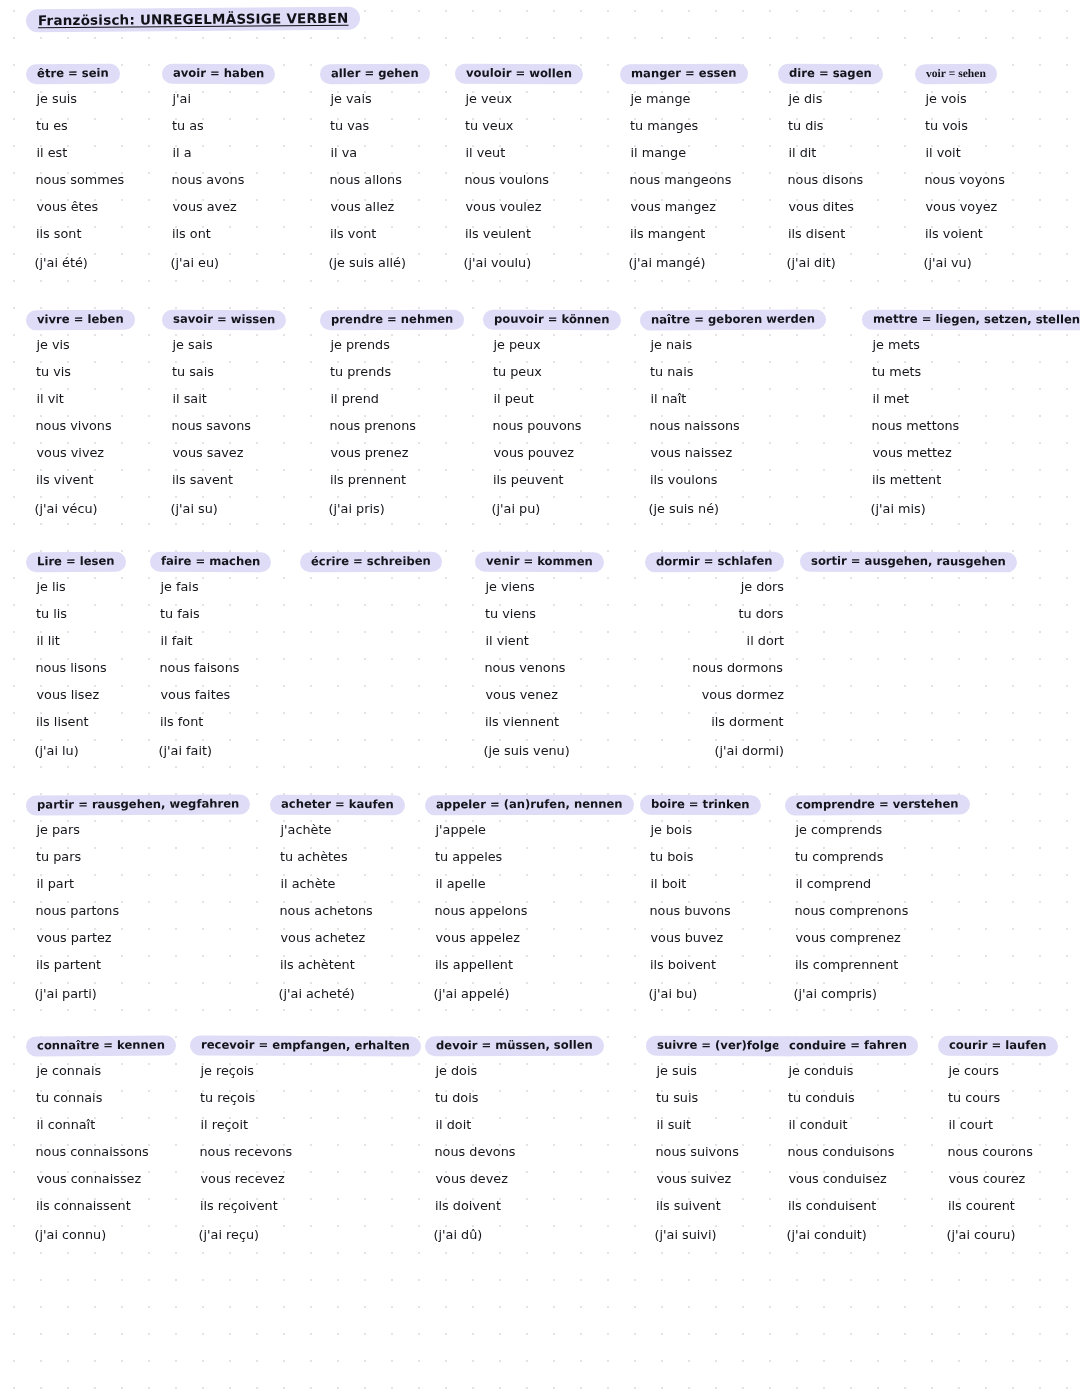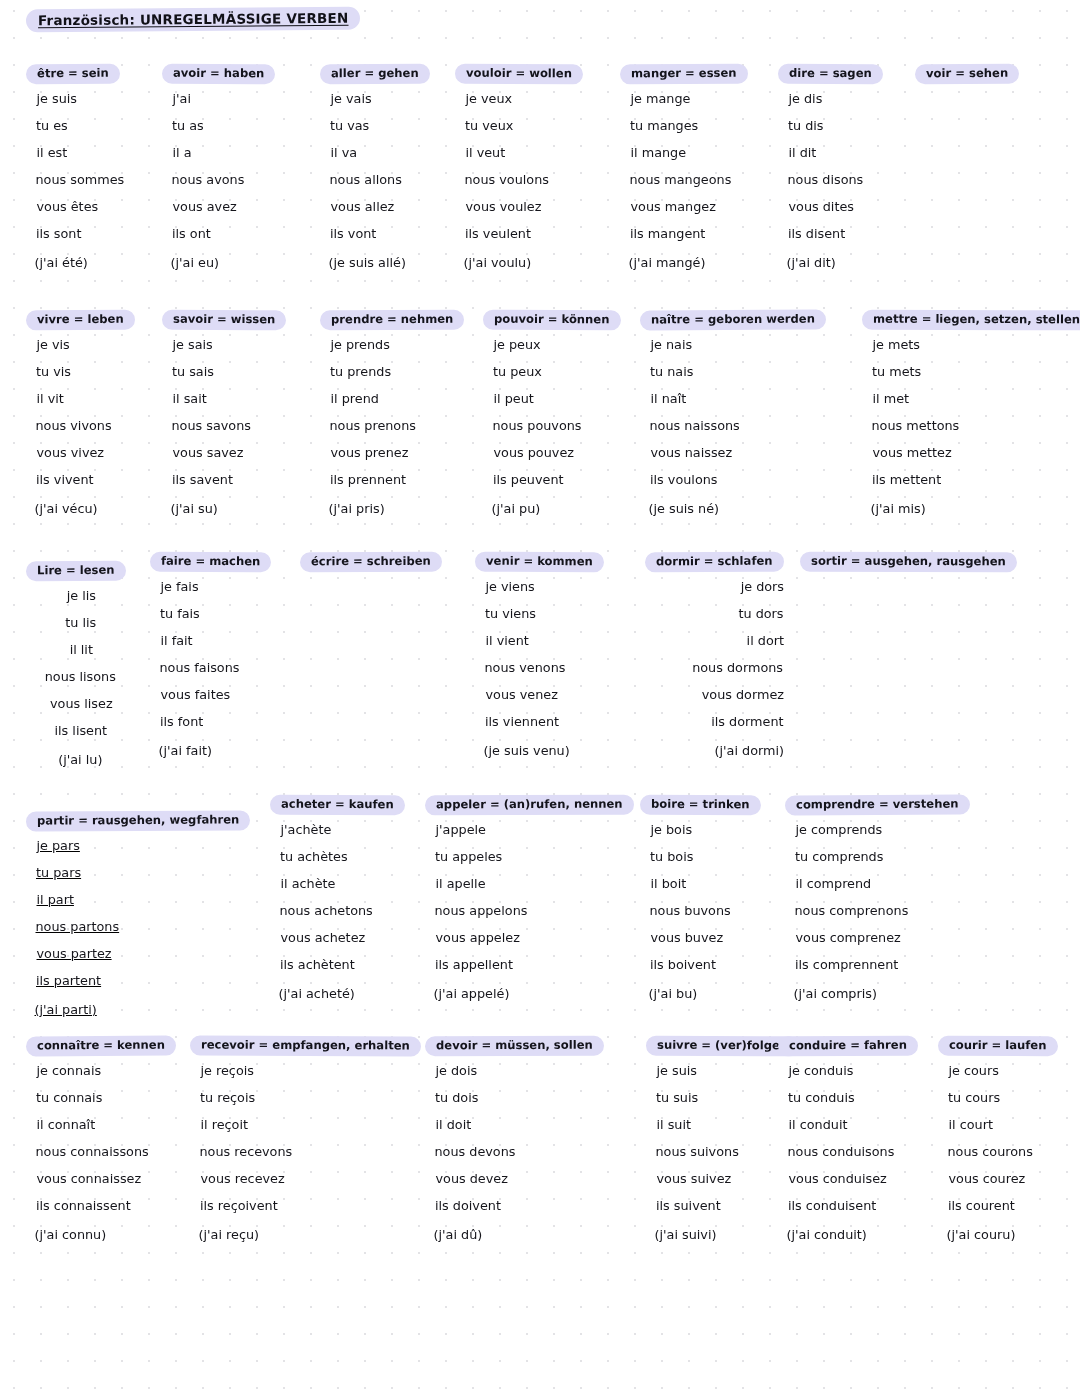--- a/index.html
+++ b/index.html
@@ -82,21 +82,21 @@
     margin-top: 16px;
   }
 
   
   .verb-card:nth-child(1) .verb-head { transform: rotate(-0.35deg); }
   .verb-card:nth-child(2) .verb-head { transform: rotate(0.25deg); }
   .verb-card:nth-child(3) .verb-head { transform: rotate(-0.2deg); }
   .verb-card:nth-child(4) .verb-head { transform: rotate(0.3deg); }
   .verb-card:nth-child(5) .verb-head { transform: rotate(-0.3deg); }
   .verb-card:nth-child(6) .verb-head { transform: rotate(0.2deg); }
-  .verb-card:nth-child(7) .verb-head { transform: rotate(-0.25deg); }
+  .verb-card:nth-child(7) .verb-head { transform: rotate(-0.25deg); font-family: Liberation Serif, serif; }
 
   .verb-forms li:nth-child(odd)  { transform: translateX(0.5px); }
   .verb-forms li:nth-child(4)    { transform: translateX(-0.5px); }
 </style>
 </head>
 <body>
 
 <div id="sheet-title-wrap">
   <span id="sheet-title">Französisch: UNREGELMÄSSIGE VERBEN</span>
 </div>
@@ -150,21 +150,29 @@
         </ul></div>
       <div class="verb-card" style="position: absolute; left: 778px; top: 0px;"><span class="verb-head">dire = sagen</span><ul class="verb-forms">
           <li>je dis</li>
           <li>tu dis</li>
           <li>il dit</li>
           <li>nous disons</li>
           <li>vous dites</li>
           <li>ils disent</li>
           <li class="perfect">(j'ai dit)</li>
         </ul></div>
-      <div class="verb-card" style="position: absolute; left: 915px; top: 0px;"><span class="verb-head">voir = sehen</span></div>
+      <div class="verb-card" style="position: absolute; left: 915px; top: 0px;"><span class="verb-head">voir = sehen</span><ul class="verb-forms">
+          <li>je vois</li>
+          <li>tu vois</li>
+          <li>il voit</li>
+          <li>nous voyons</li>
+          <li>vous voyez</li>
+          <li>ils voient</li>
+          <li class="perfect">(j'ai vu)</li>
+        </ul></div>
     </div>
     <div class="verb-row" style="top: 308px;">
       <div class="verb-card" style="position: absolute; left: 26px; top: 0px;"><span class="verb-head">vivre = leben</span><ul class="verb-forms">
           <li>je vis</li>
           <li>tu vis</li>
           <li>il vit</li>
           <li>nous vivons</li>
           <li>vous vivez</li>
           <li>ils vivent</li>
           <li class="perfect">(j'ai vécu)</li>
@@ -209,21 +217,21 @@
           <li>je mets</li>
           <li>tu mets</li>
           <li>il met</li>
           <li>nous mettons</li>
           <li>vous mettez</li>
           <li>ils mettent</li>
           <li class="perfect">(j'ai mis)</li>
         </ul></div>
     </div>
     <div class="verb-row" style="top: 550px;">
-      <div class="verb-card" style="position: absolute; left: 26px; top: 9px; text-align: center;"><span class="verb-head">Lire = lesen</span><ul class="verb-forms">
+      <div class="verb-card" style="position: absolute; left: 26px; top: 0px;"><span class="verb-head">Lire = lesen</span><ul class="verb-forms">
           <li>je lis</li>
           <li>tu lis</li>
           <li>il lit</li>
           <li>nous lisons</li>
           <li>vous lisez</li>
           <li>ils lisent</li>
           <li class="perfect">(j'ai lu)</li>
         </ul></div>
       <div class="verb-card" style="position: absolute; left: 150px; top: 0px;"><span class="verb-head">faire = machen</span><ul class="verb-forms">
           <li>je fais</li>
@@ -249,21 +257,21 @@
           <li>tu dors</li>
           <li>il dort</li>
           <li>nous dormons</li>
           <li>vous dormez</li>
           <li>ils dorment</li>
           <li class="perfect">(j'ai dormi)</li>
         </ul></div>
       <div class="verb-card" style="position: absolute; left: 800px; top: 0px;"><span class="verb-head">sortir = ausgehen, rausgehen</span></div>
     </div>
     <div class="verb-row" style="top: 793px;">
-      <div class="verb-card" style="position: absolute; left: 26px; top: 16px; text-decoration: underline;"><span class="verb-head">partir = rausgehen, wegfahren</span><ul class="verb-forms">
+      <div class="verb-card" style="position: absolute; left: 26px; top: 0px;"><span class="verb-head">partir = rausgehen, wegfahren</span><ul class="verb-forms">
           <li>je pars</li>
           <li>tu pars</li>
           <li>il part</li>
           <li>nous partons</li>
           <li>vous partez</li>
           <li>ils partent</li>
           <li class="perfect">(j'ai parti)</li>
         </ul></div>
       <div class="verb-card" style="position: absolute; left: 270px; top: 0px;"><span class="verb-head">acheter = kaufen</span><ul class="verb-forms">
           <li>j'achète</li>

